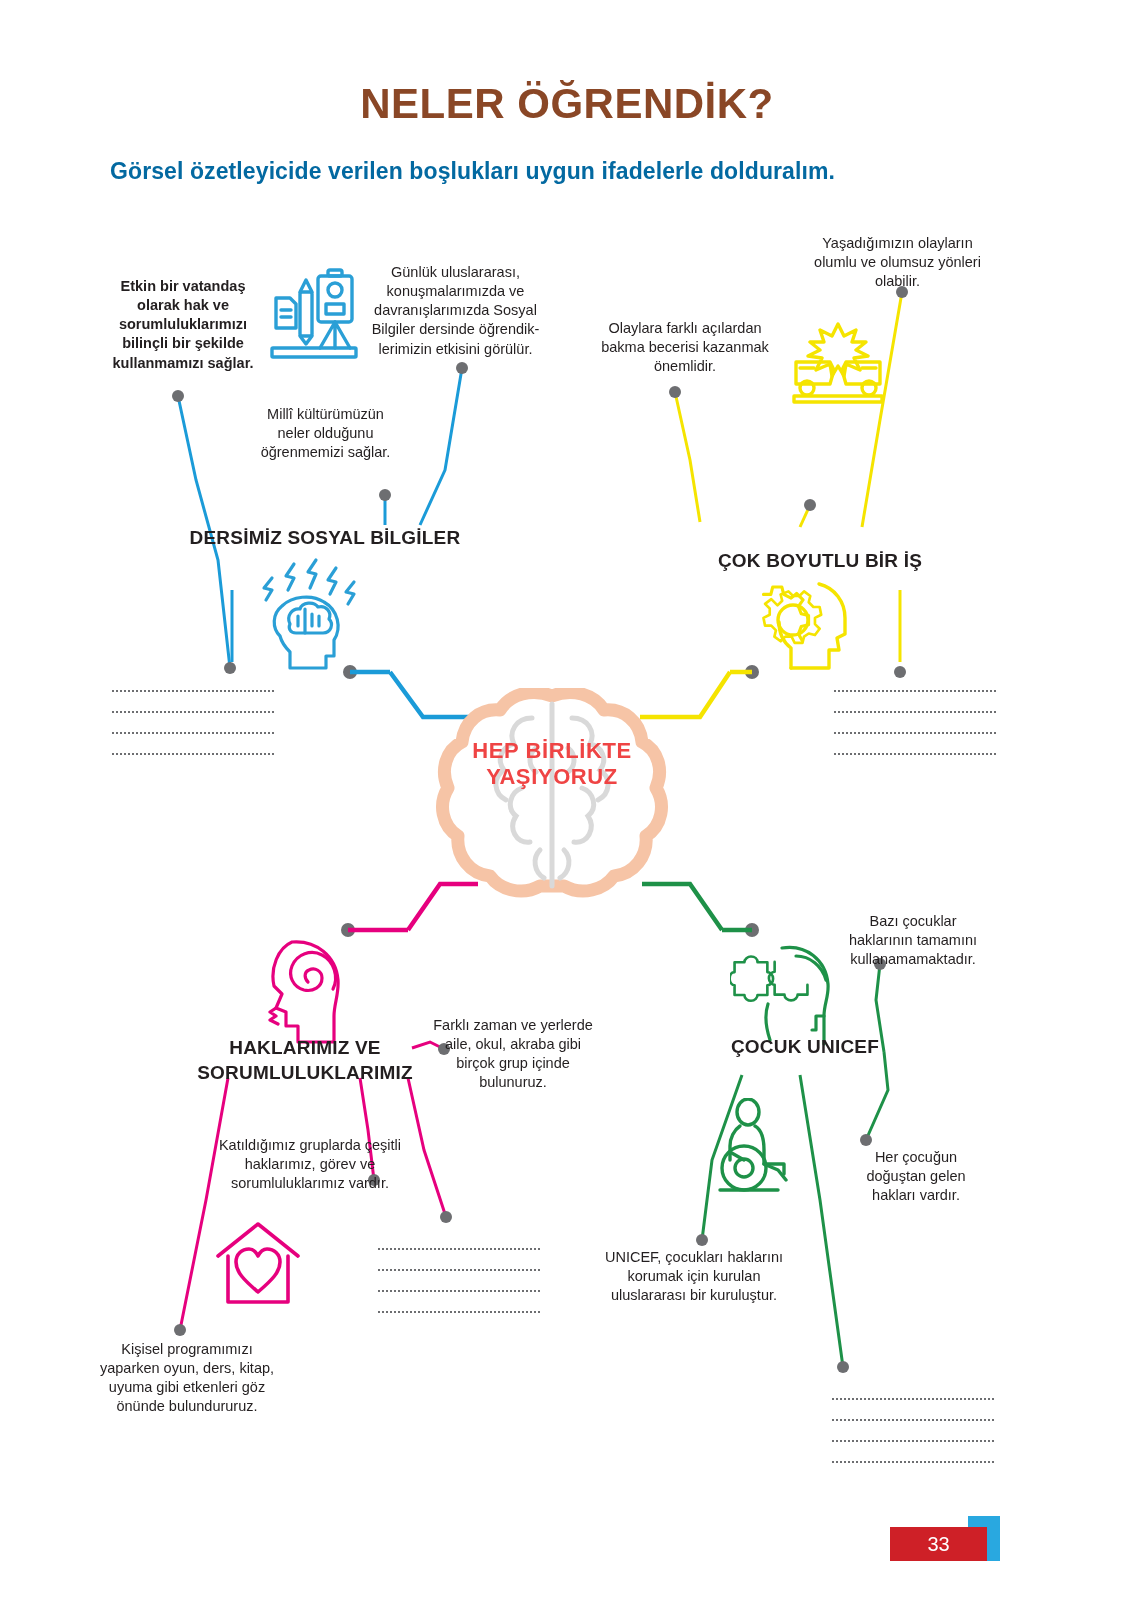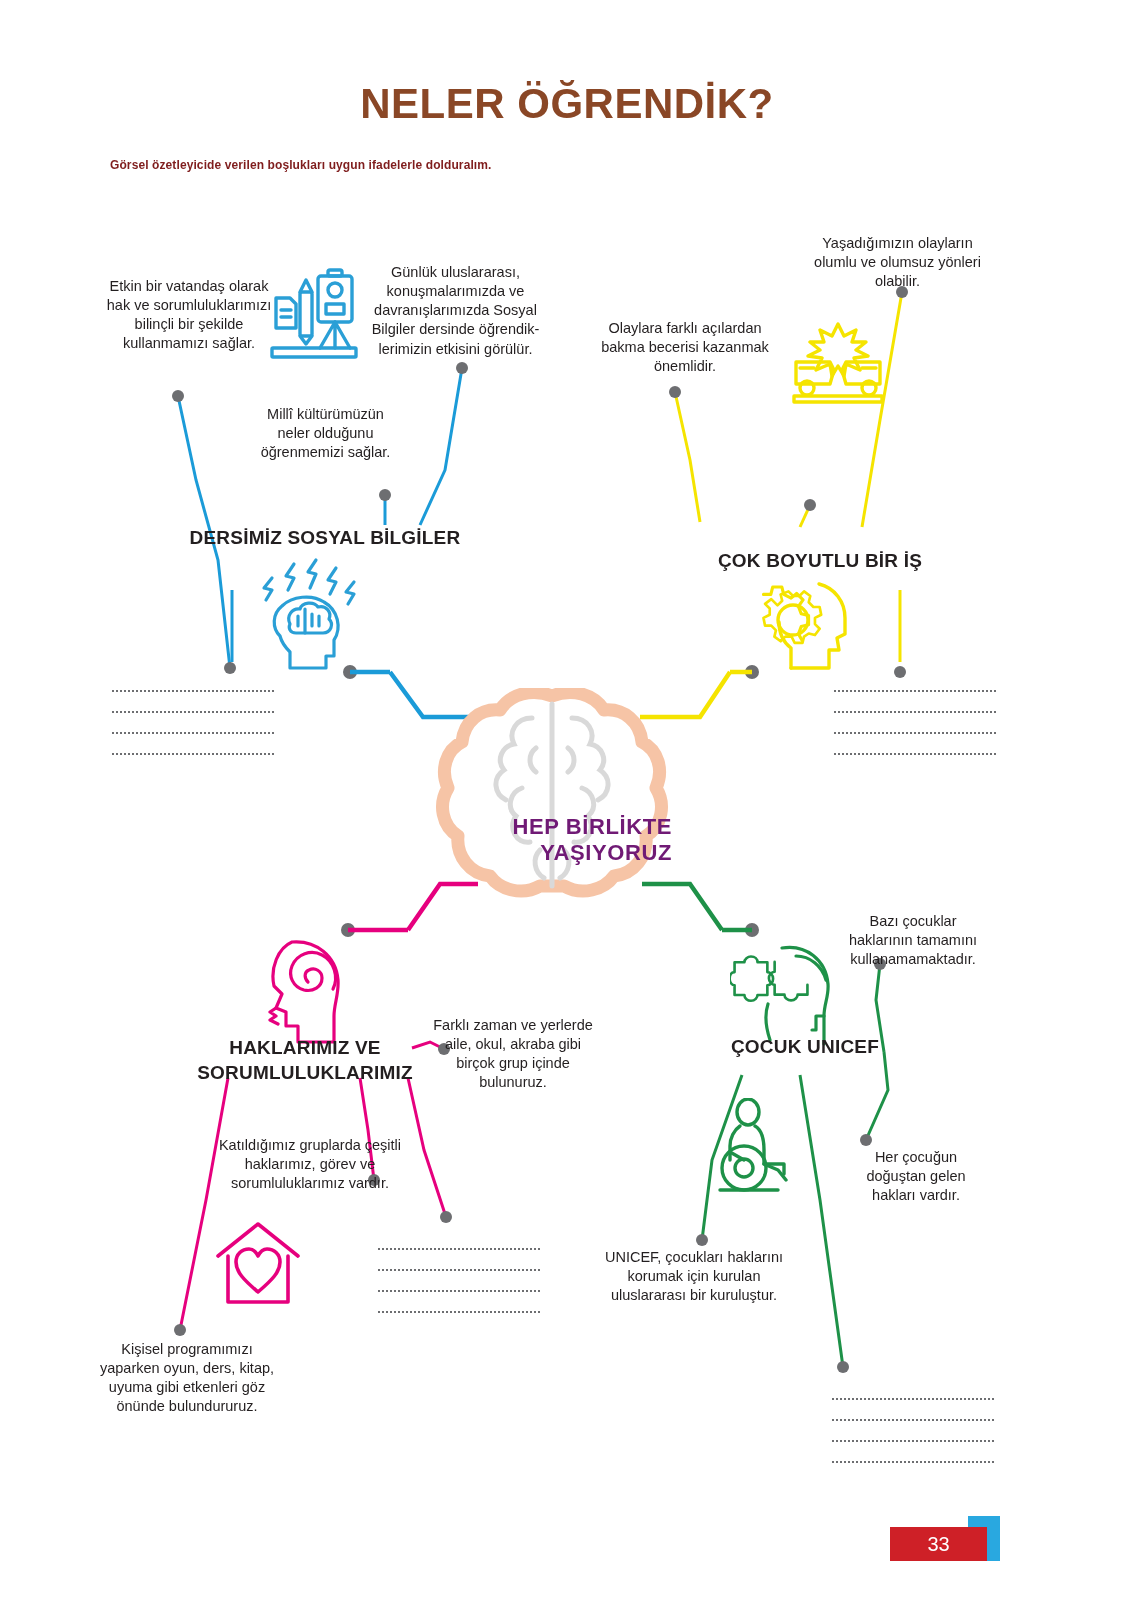--- a/index.html
+++ b/index.html
@@ -28,23 +28,23 @@
     text-align: center;
     font-size: 42px;
     font-weight: bold;
     letter-spacing: 0.5px;
     color: #8a4726;
   }
   #subtitle {
     position: absolute;
     top: 158px;
     left: 110px;
-    font-size: 12px;
+    font-size: 23px;
     font-weight: bold;
-    color: #7f1d1d;
+    color: #0369a1;
     letter-spacing: 0.1px;
   }
 
   
   #connectors {
     position: absolute;
     top: 0;
     left: 0;
     width: 1134px;
     height: 1616px;
@@ -74,28 +74,28 @@
   #center-node {
     position: absolute;
     left: 432px;
     top: 688px;
     width: 240px;
     height: 210px;
   }
   #center-label {
     position: absolute;
     left: 432px;
-    top: 814px;
+    top: 738px;
     width: 240px;
-    text-align: right;
+    text-align: center;
     font-size: 22px;
     font-weight: bold;
     line-height: 1.2;
     letter-spacing: 0.6px;
-    color: #701a75;
+    color: #ef4444;
     z-index: 5;
   }
 
   
   .icon-box { position: absolute; }
 
   
   .lines {
     position: absolute;
   }
@@ -244,21 +244,21 @@
         <path d="M108,162 C100,170 102,184 112,190"></path>
         <path d="M132,162 C140,170 138,184 128,190"></path>
       </g>
     </svg>
   </div>
   <div id="center-label">
     <div>HEP BİRLİKTE</div>
     <div>YAŞIYORUZ</div>
   </div>
 
-  <div class="note" style="left:105px; top:277px; width:168px;">Etkin bir vatandaş olarak hak ve sorumluluklarımızı bilinçli bir şekilde kullanmamızı sağlar.</div>
+  <div class="note" style="left:99px; top:277px; width:168px;font-weight:bold;">Etkin bir vatandaş olarak hak ve sorumluluklarımızı bilinçli bir şekilde kullanmamızı sağlar.</div>
 
   <div class="icon-box" style="left:262px; top:262px;">
     <svg width="100" height="105" viewBox="0 0 100 105" xmlns="http://www.w3.org/2000/svg" fill="none" stroke="#2a9fd6" stroke-width="3.4" stroke-linejoin="round" stroke-linecap="round">
       <path d="M14,36 L14,66 L34,66 L34,42 L28,36 Z"></path>
       <path d="M19,48 L29,48 M19,55 L29,55"></path>
       <rect x="38" y="30" width="12" height="44" rx="2"></rect>
       <path d="M38,30 L44,18 L50,30"></path>
       <path d="M38,74 L44,82 L50,74"></path>
       <rect x="56" y="14" width="34" height="46" rx="3"></rect>
       <rect x="66" y="8" width="14" height="6" rx="2"></rect>

